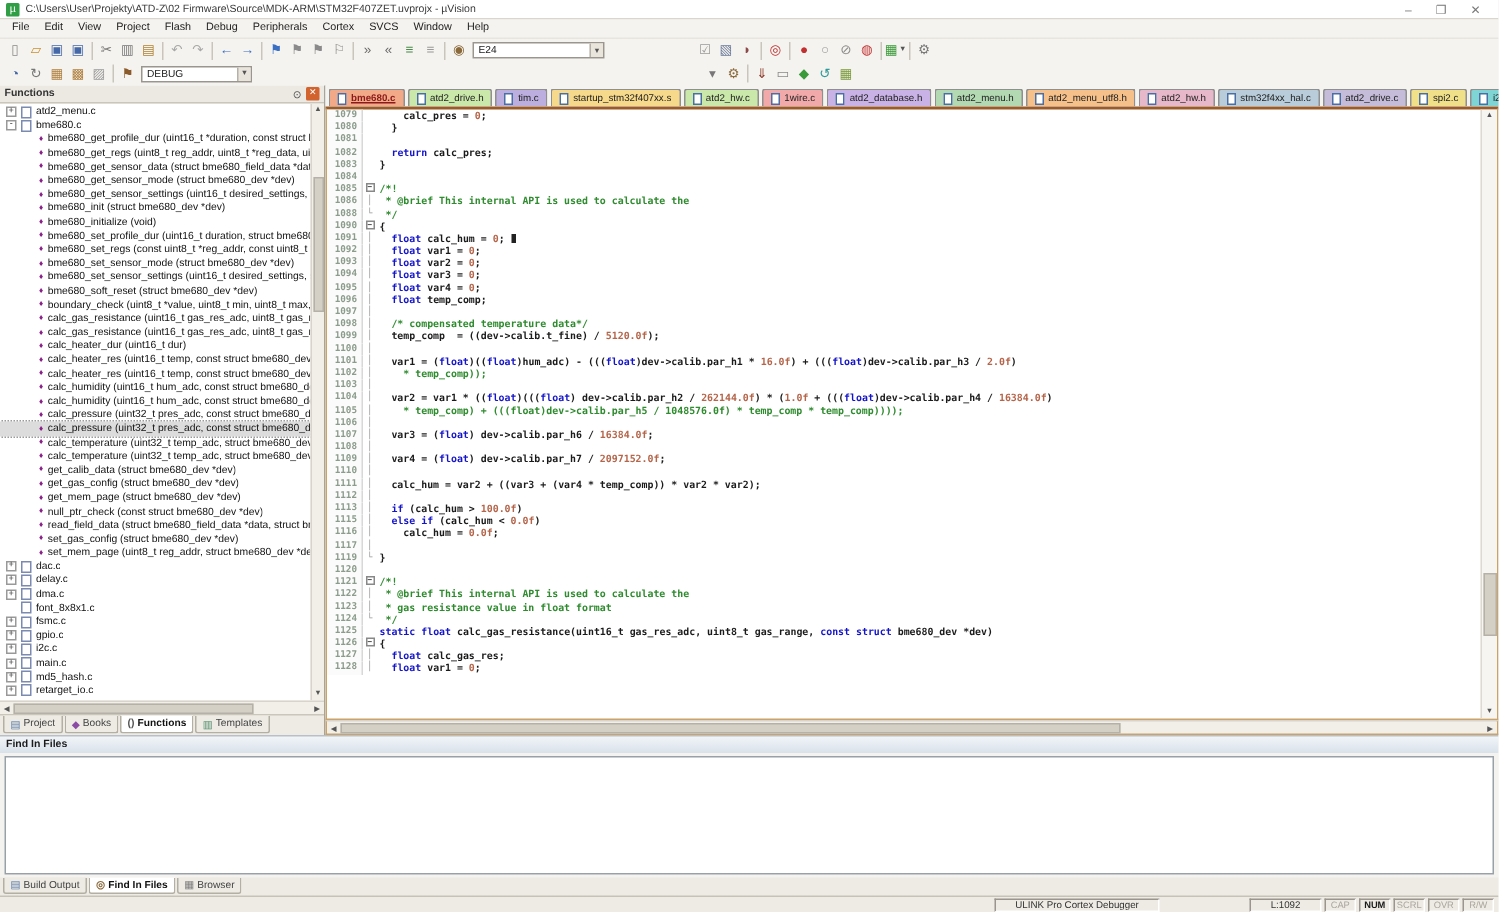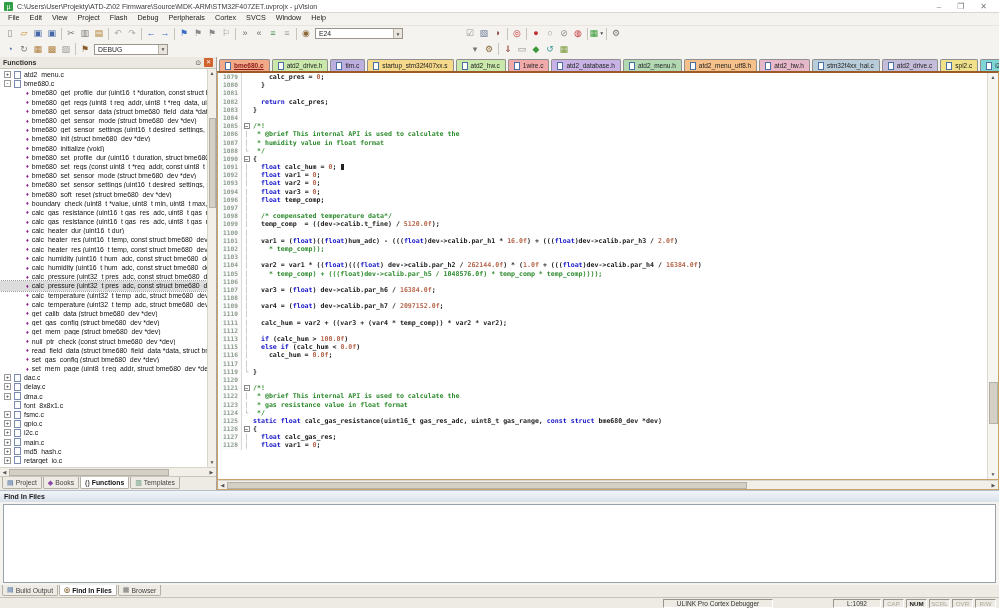--- a/index.html
+++ b/index.html
@@ -529,27 +529,27 @@
     <div class="codearea">
       <div class="codecol" id="code">
           <div class="crow"><span class="ln">1079</span><span class="fg"></span><span class="ct"><span>    calc_pres = </span><span class="n">0</span><span>;</span></span></div>
           <div class="crow"><span class="ln">1080</span><span class="fg"></span><span class="ct"><span>  }</span></span></div>
           <div class="crow"><span class="ln">1081</span><span class="fg"></span><span class="ct"></span></div>
           <div class="crow"><span class="ln">1082</span><span class="fg"></span><span class="ct"><span>  </span><span class="k">return</span><span> calc_pres;</span></span></div>
           <div class="crow"><span class="ln">1083</span><span class="fg"></span><span class="ct"><span>}</span></span></div>
           <div class="crow"><span class="ln">1084</span><span class="fg"></span><span class="ct"></span></div>
           <div class="crow"><span class="ln">1085</span><span class="fg"><span class="foldbox">−</span></span><span class="ct"><span class="c">/*!</span></span></div>
           <div class="crow"><span class="ln">1086</span><span class="fg">│</span><span class="ct"><span class="c"> * @brief This internal API is used to calculate the</span></span></div>
-          <div class="crow"><span class="ln">1087</span><span class="fg">│</span><span class="ct"><span class="c"> * humidity value in float format</span></span></div>
           <div class="crow"><span class="ln">1088</span><span class="fg">└</span><span class="ct"><span class="c"> */</span></span></div>
           <div class="crow"><span class="ln">1090</span><span class="fg"><span class="foldbox">−</span></span><span class="ct"><span>{</span></span></div>
           <div class="crow"><span class="ln">1091</span><span class="fg">│</span><span class="ct"><span>  </span><span class="k">float</span><span> calc_hum = </span><span class="n">0</span><span>;</span><span class="caret"></span></span></div>
           <div class="crow"><span class="ln">1092</span><span class="fg">│</span><span class="ct"><span>  </span><span class="k">float</span><span> var1 = </span><span class="n">0</span><span>;</span></span></div>
           <div class="crow"><span class="ln">1093</span><span class="fg">│</span><span class="ct"><span>  </span><span class="k">float</span><span> var2 = </span><span class="n">0</span><span>;</span></span></div>
           <div class="crow"><span class="ln">1094</span><span class="fg">│</span><span class="ct"><span>  </span><span class="k">float</span><span> var3 = </span><span class="n">0</span><span>;</span></span></div>
+          <div class="crow"><span class="ln">1095</span><span class="fg">│</span><span class="ct"><span>  </span><span class="k">float</span><span> var4 = </span><span class="n">0</span><span>;</span></span></div>
           <div class="crow"><span class="ln">1096</span><span class="fg">│</span><span class="ct"><span>  </span><span class="k">float</span><span> temp_comp;</span></span></div>
           <div class="crow"><span class="ln">1097</span><span class="fg">│</span><span class="ct"></span></div>
           <div class="crow"><span class="ln">1098</span><span class="fg">│</span><span class="ct"><span class="c">  /* compensated temperature data*/</span></span></div>
           <div class="crow"><span class="ln">1099</span><span class="fg">│</span><span class="ct"><span>  temp_comp  = ((dev-&gt;calib.t_fine) / </span><span class="n">5120.0f</span><span>);</span></span></div>
           <div class="crow"><span class="ln">1100</span><span class="fg">│</span><span class="ct"></span></div>
           <div class="crow"><span class="ln">1101</span><span class="fg">│</span><span class="ct"><span>  var1 = (</span><span class="k">float</span><span>)((</span><span class="k">float</span><span>)hum_adc) - (((</span><span class="k">float</span><span>)dev-&gt;calib.par_h1 * </span><span class="n">16.0f</span><span>) + (((</span><span class="k">float</span><span>)dev-&gt;calib.par_h3 / </span><span class="n">2.0f</span><span>)</span></span></div>
           <div class="crow"><span class="ln">1102</span><span class="fg">│</span><span class="ct"><span class="c">    * temp_comp));</span></span></div>
           <div class="crow"><span class="ln">1103</span><span class="fg">│</span><span class="ct"></span></div>
           <div class="crow"><span class="ln">1104</span><span class="fg">│</span><span class="ct"><span>  var2 = var1 * ((</span><span class="k">float</span><span>)(((</span><span class="k">float</span><span>) dev-&gt;calib.par_h2 / </span><span class="n">262144.0f</span><span>) * (</span><span class="n">1.0f</span><span> + (((</span><span class="k">float</span><span>)dev-&gt;calib.par_h4 / </span><span class="n">16384.0f</span><span>)</span></span></div>
           <div class="crow"><span class="ln">1105</span><span class="fg">│</span><span class="ct"><span class="c">    * temp_comp) + (((float)dev-&gt;calib.par_h5 / 1048576.0f) * temp_comp * temp_comp))));</span></span></div>

